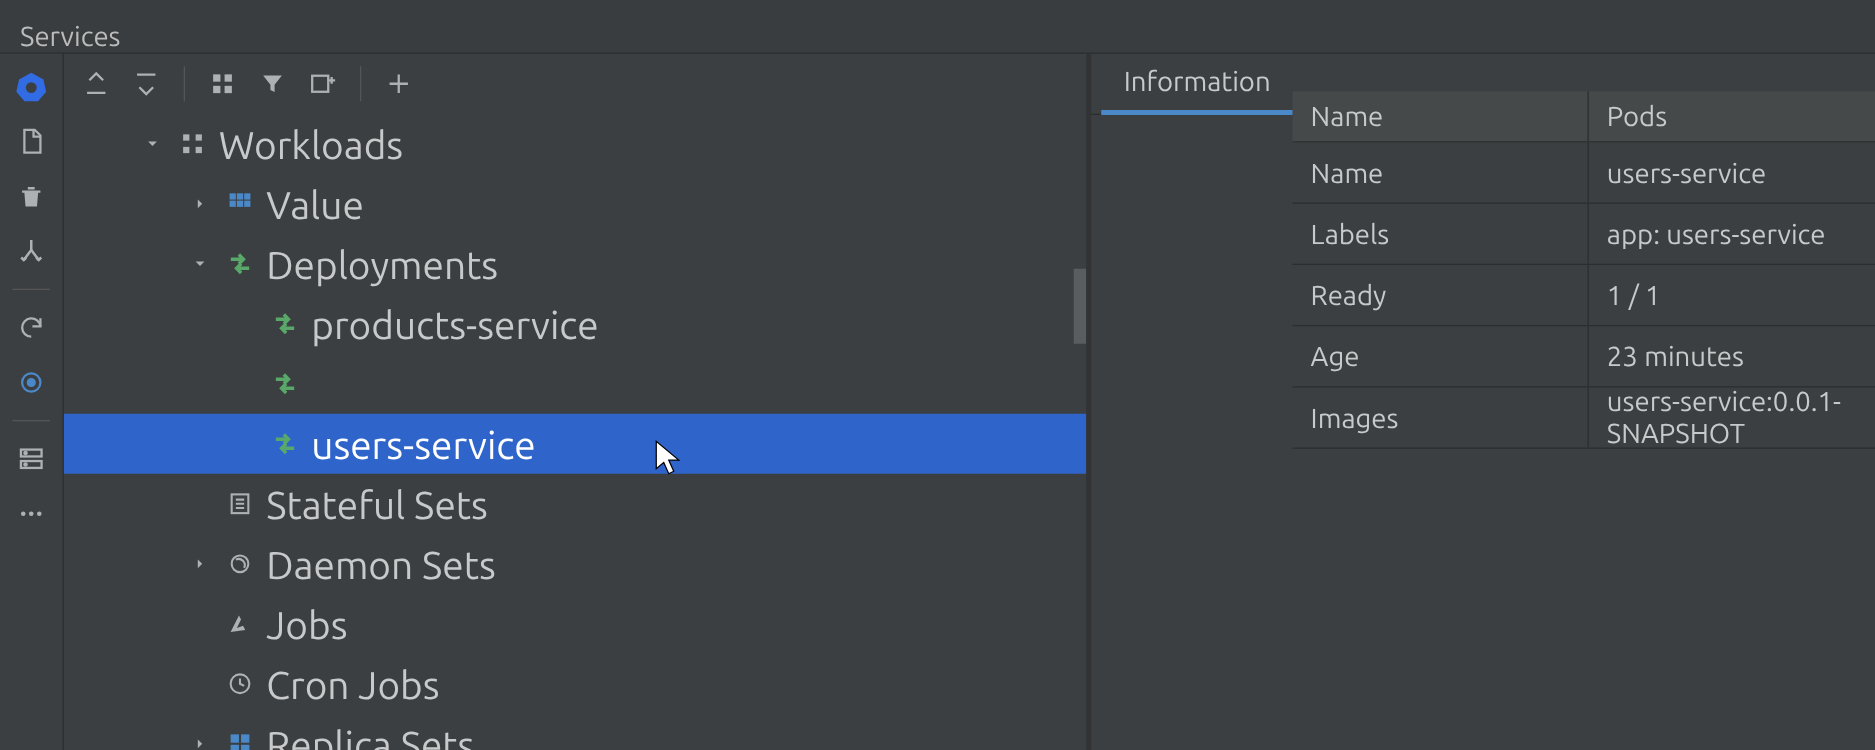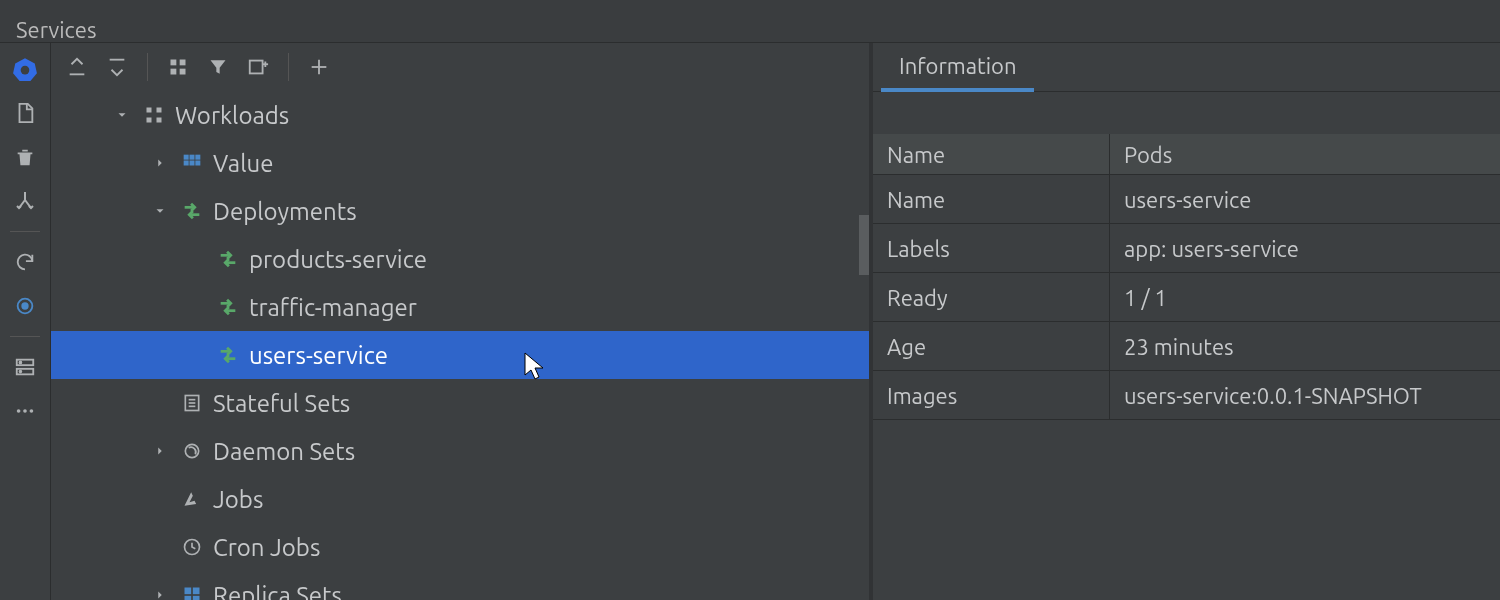--- a/index.html
+++ b/index.html
@@ -95,21 +95,21 @@
     position: relative;
     overflow: hidden;
   }
   .tree {
     position: relative;
   }
   .node {
     height: 48px;
     display: flex;
     align-items: center;
-    font-size: 24px;
+    font-size: 31px;
     color: #c7c9cb;
     position: relative;
   }
   .node.selected {
     background: #2f65ca;
     color: #ffffff;
   }
   .spacer0 { width: 56px; }
   .spacer1 { width: 94px; }
   .spacer2 { width: 160px; }
@@ -137,23 +137,22 @@
     height: 60px;
     background: #5a5d5f;
   }
   .splitter {
     width: 4px;
     background: #313335;
   }
   .info-pane {
     flex: 1;
     display: flex;
-    flex-direction: column;
+    flex-direction: row;
     min-width: 0;
-    gap: 12px;
   }
   .tab-row {
     display: flex;
     align-items: flex-end;
     height: 48px;
     padding-left: 8px;
     border-bottom: 1px solid #2b2d2e;
   }
   .tab {
     padding: 8px 18px 10px 18px;
@@ -393,21 +392,20 @@
             <div class="node">
               <div class="spacer2"></div>
               <div class="node-icon">
                 <svg width="22" height="22" viewBox="0 0 24 24" fill="none" stroke="#59a869" stroke-width="3">
                     <path d="M4 8h10"></path>
                     <polyline points="11,4 15,8 11,12"></polyline>
                     <path d="M20 16H10"></path>
                     <polyline points="13,12 9,16 13,20"></polyline>
                   </svg>
               </div>
-              <span class="node-label">traffic-manager</span>
             </div>
 
             <div class="node selected">
               <div class="spacer2"></div>
               <div class="node-icon">
                 <svg width="22" height="22" viewBox="0 0 24 24" fill="none" stroke="#59a869" stroke-width="3">
                     <path d="M4 8h10"></path>
                     <polyline points="11,4 15,8 11,12"></polyline>
                     <path d="M20 16H10"></path>
                     <polyline points="13,12 9,16 13,20"></polyline>

